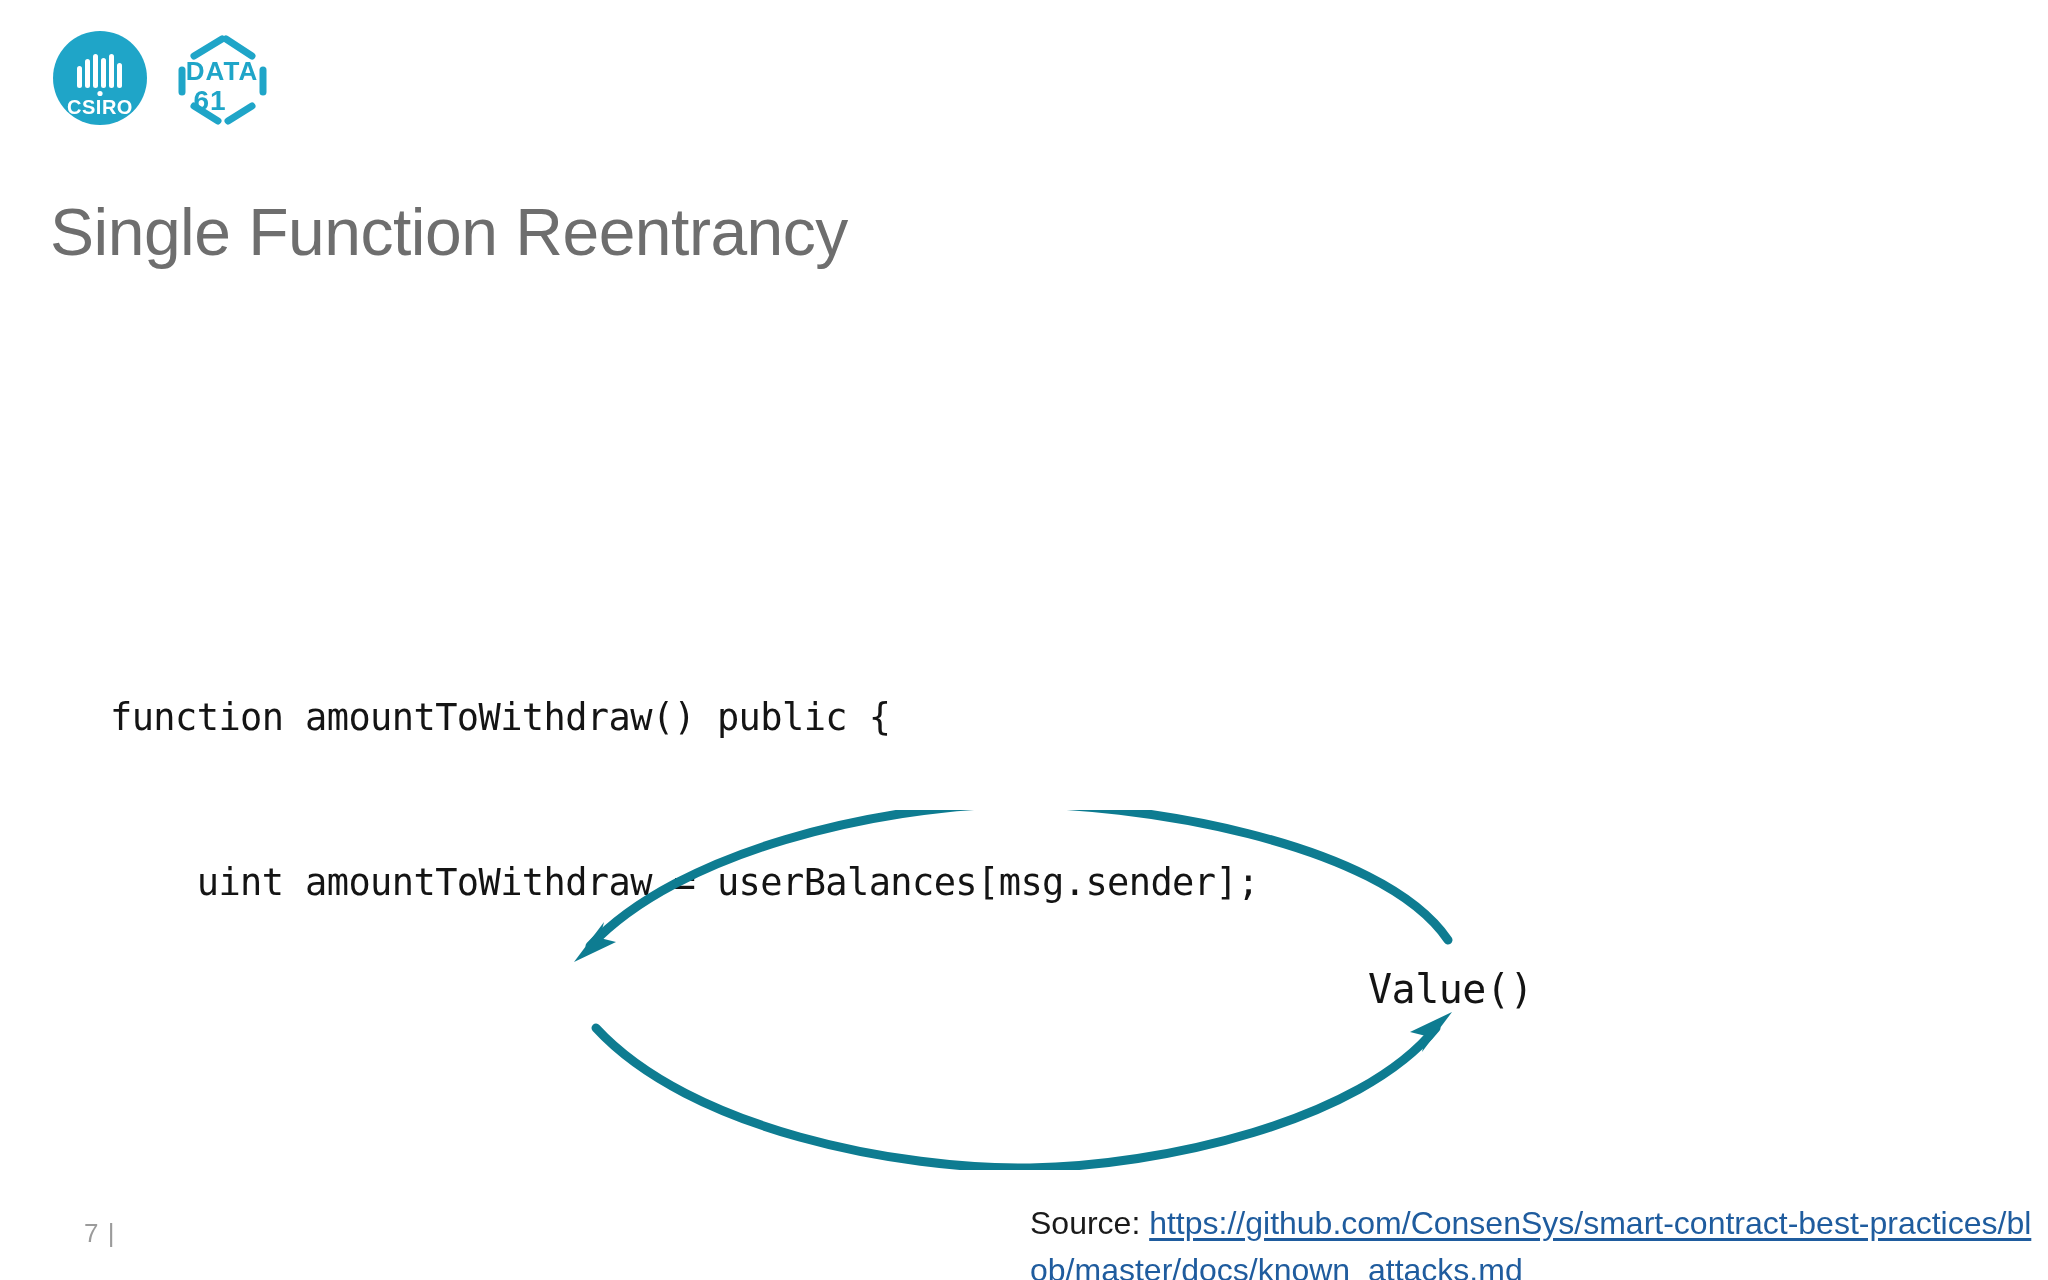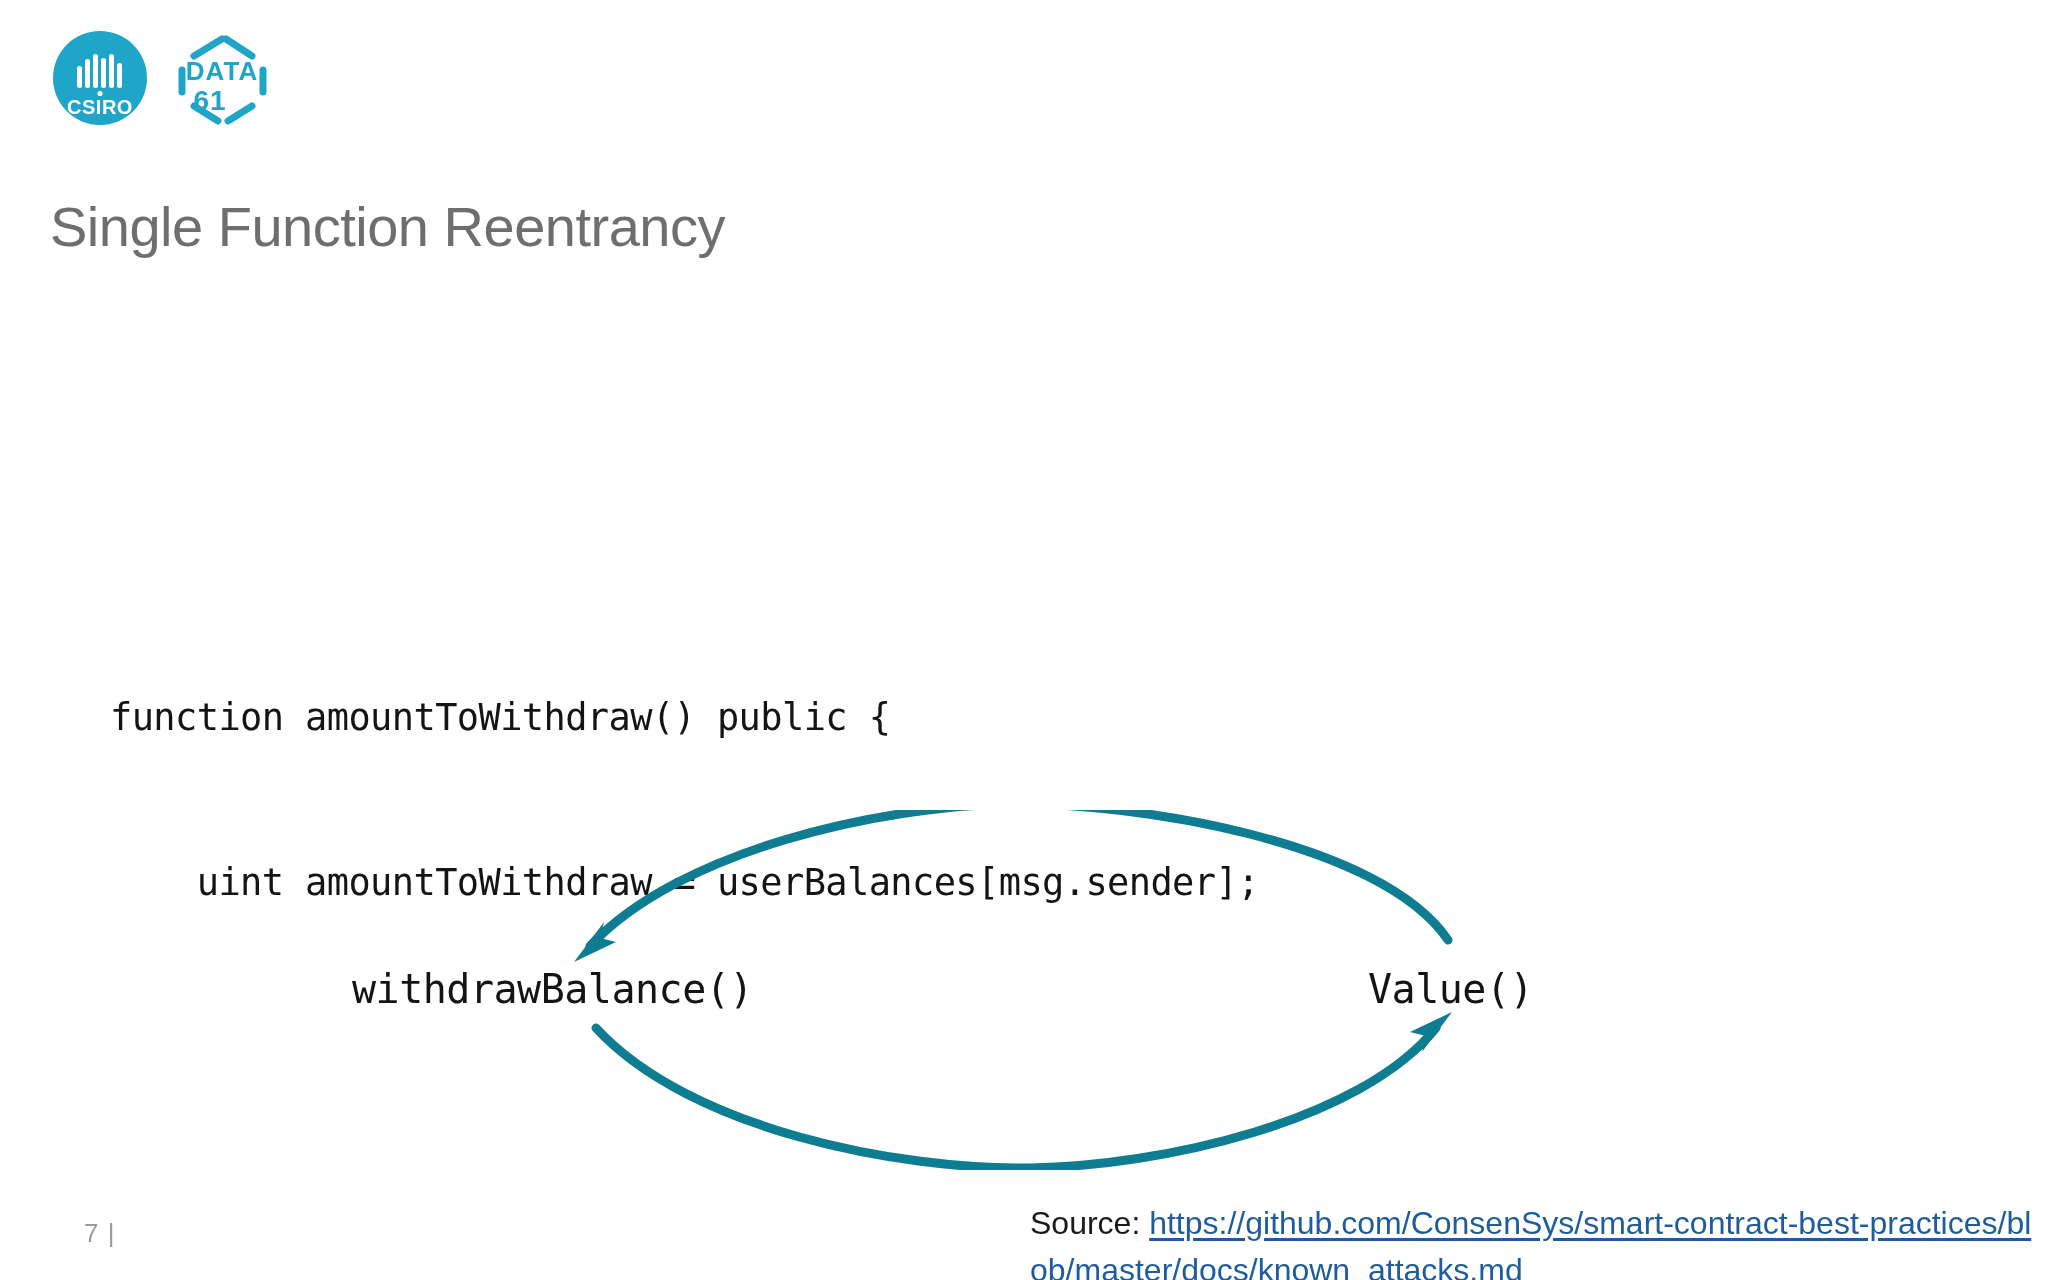--- a/index.html
+++ b/index.html
@@ -36,21 +36,21 @@
     top: 4px;
     width: 124px;
     height: 104px;
   }
 
   
   .slide-title {
     position: absolute;
     left: 50px;
     top: 198px;
-    font-size: 56px;
+    font-size: 66px;
     font-weight: 400;
     color: #6e6e6e;
     letter-spacing: -0.5px;
     line-height: 1.05;
     white-space: nowrap;
   }
 
   
   .code-block {
     position: absolute;
@@ -187,21 +187,20 @@
       <path d="M 1448 130 C 1380 30 1130 -8 1010 -6 C 880 -4 680 40 590 136" fill="none" stroke="#0e7c91" stroke-width="9" stroke-linecap="round"></path>
       <path d="M 574 152 L 616 132 L 600 128 L 604 112 Z" fill="#0e7c91"></path>
     </g>
 
     <g>
       <path d="M 596 218 C 690 320 900 360 1030 358 C 1160 356 1360 312 1436 218" fill="none" stroke="#0e7c91" stroke-width="9" stroke-linecap="round"></path>
       <path d="M 1452 202 L 1410 222 L 1426 226 L 1422 242 Z" fill="#0e7c91"></path>
     </g>
   </svg>
 
-  <div class="node-label node-left">withdrawBalance()</div>
   <div class="node-label node-right">Value()</div>
 
 </div>
 
 <div class="source-box">
   <span class="source-label">Source:</span>
   <span class="source-link">https://github.com/ConsenSys/smart-contract-best-practices/blob/master/docs/known_attacks.md</span>
 </div>
 
 <div class="page-number">7 |</div>

